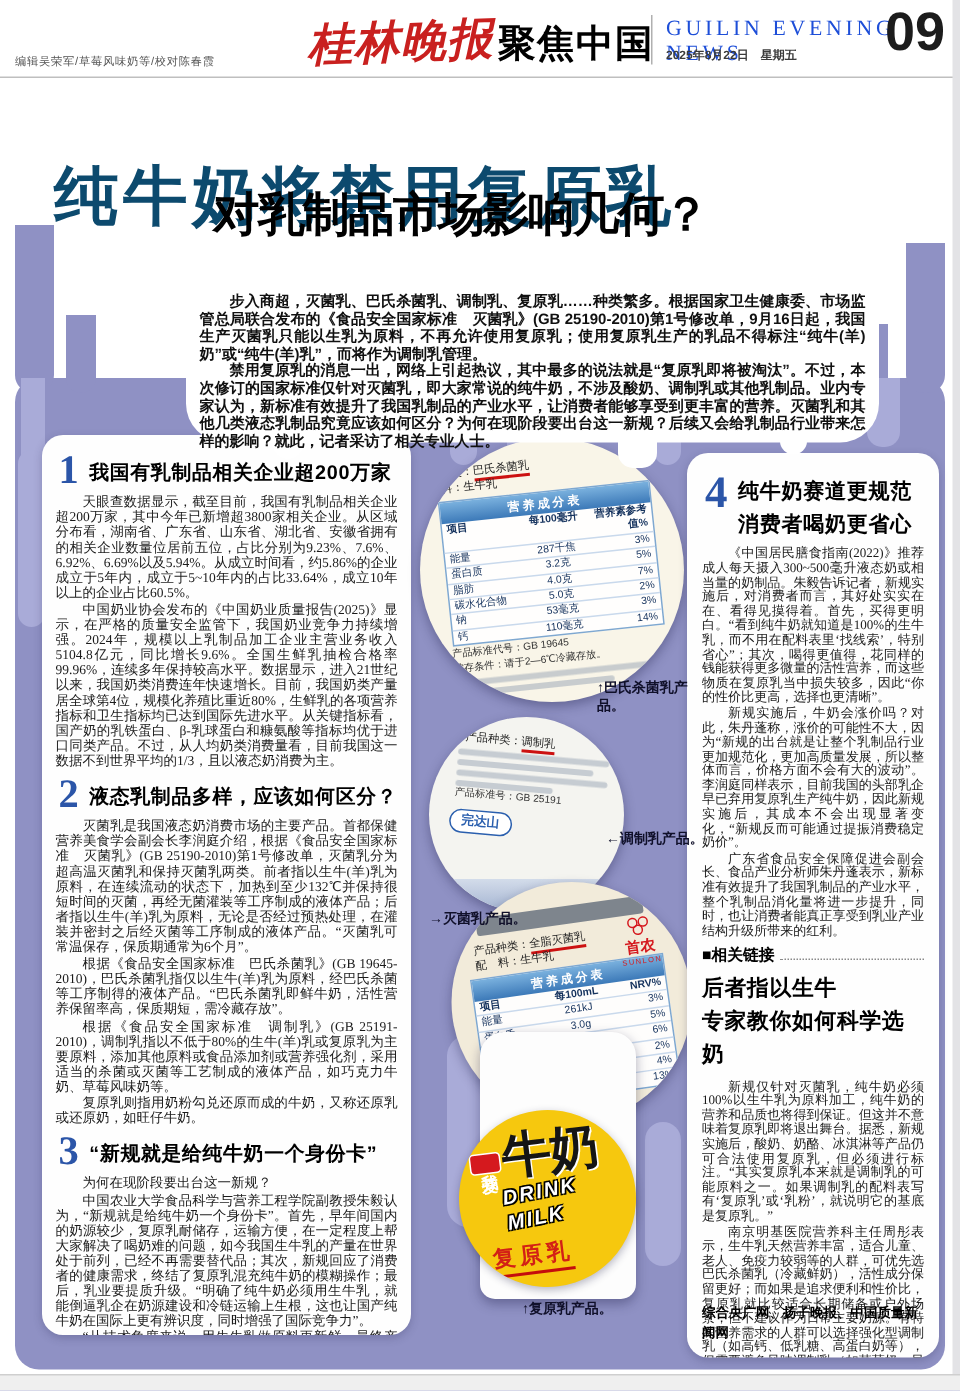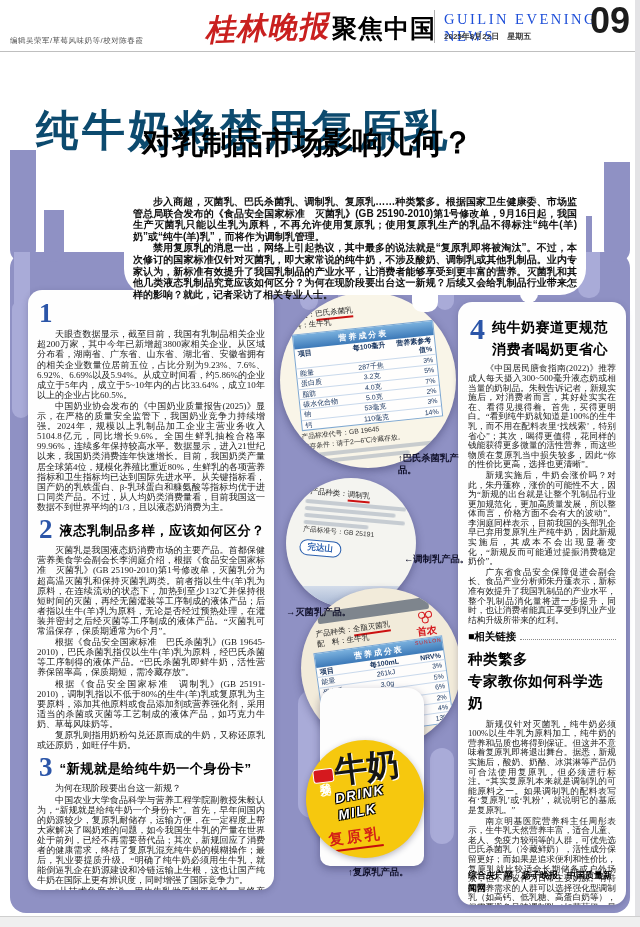--- a/index.html
+++ b/index.html
@@ -179,20 +179,21 @@
   <div class="wdrip wd3"></div>
   <div class="intro">
     <p class="para">步入商超，灭菌乳、巴氏杀菌乳、调制乳、复原乳……种类繁多。根据国家卫生健康委、市场监管总局联合发布的《食品安全国家标准　灭菌乳》(GB 25190-2010)第1号修改单，9月16日起，我国生产灭菌乳只能以生乳为原料，不再允许使用复原乳；使用复原乳生产的乳品不得标注“纯牛(羊)奶”或“纯牛(羊)乳”，而将作为调制乳管理。</p>
     <p class="para">禁用复原乳的消息一出，网络上引起热议，其中最多的说法就是“复原乳即将被淘汰”。不过，本次修订的国家标准仅针对灭菌乳，即大家常说的纯牛奶，不涉及酸奶、调制乳或其他乳制品。业内专家认为，新标准有效提升了我国乳制品的产业水平，让消费者能够享受到更丰富的营养。灭菌乳和其他几类液态乳制品究竟应该如何区分？为何在现阶段要出台这一新规？后续又会给乳制品行业带来怎样的影响？就此，记者采访了相关专业人士。</p>
   </div>
 
   <div class="card card-left">
     <div class="sec">
       <div class="sec-head">
         <span class="sec-num">1</span>
+        <span class="sec-title">我国有乳制品相关企业超200万家</span>
       </div>
       <p class="body">天眼查数据显示，截至目前，我国有乳制品相关企业超200万家，其中今年已新增超3800家相关企业。从区域分布看，湖南省、广东省、山东省、湖北省、安徽省拥有的相关企业数量位居前五位，占比分别为9.23%、7.6%、6.92%、6.69%以及5.94%。从成立时间看，约5.86%的企业成立于5年内，成立于5~10年内的占比33.64%，成立10年以上的企业占比60.5%。</p>
       <p class="body">中国奶业协会发布的《中国奶业质量报告(2025)》显示，在严格的质量安全监管下，我国奶业竞争力持续增强。2024年，规模以上乳制品加工企业主营业务收入5104.8亿元，同比增长9.6%。全国生鲜乳抽检合格率99.96%，连续多年保持较高水平。数据显示，进入21世纪以来，我国奶类消费连年快速增长。目前，我国奶类产量居全球第4位，规模化养殖比重近80%，生鲜乳的各项营养指标和卫生指标均已达到国际先进水平。从关键指标看，国产奶的乳铁蛋白、β-乳球蛋白和糠氨酸等指标均优于进口同类产品。不过，从人均奶类消费量看，目前我国这一数据不到世界平均的1/3，且以液态奶消费为主。</p>
     </div>
     <div class="sec">
       <div class="sec-head">
         <span class="sec-num">2</span>
         <span class="sec-title">液态乳制品多样，应该如何区分？</span>
       </div>
       <p class="body">灭菌乳是我国液态奶消费市场的主要产品。首都保健营养美食学会副会长李润庭介绍，根据《食品安全国家标准　灭菌乳》(GB 25190-2010)第1号修改单，灭菌乳分为超高温灭菌乳和保持灭菌乳两类。前者指以生牛(羊)乳为原料，在连续流动的状态下，加热到至少132℃并保持很短时间的灭菌，再经无菌灌装等工序制成的液体产品；后者指以生牛(羊)乳为原料，无论是否经过预热处理，在灌装并密封之后经灭菌等工序制成的液体产品。“灭菌乳可常温保存，保质期通常为6个月”。</p>
@@ -360,21 +361,21 @@
       <p class="body">《中国居民膳食指南(2022)》推荐成人每天摄入300~500毫升液态奶或相当量的奶制品。朱毅告诉记者，新规实施后，对消费者而言，其好处实实在在、看得见摸得着。首先，买得更明白。“看到纯牛奶就知道是100%的生牛乳，而不用在配料表里‘找线索’，特别省心”；其次，喝得更值得，花同样的钱能获得更多微量的活性营养，而这些物质在复原乳当中损失较多，因此“你的性价比更高，选择也更清晰”。</p>
       <p class="body">新规实施后，牛奶会涨价吗？对此，朱丹蓬称，涨价的可能性不大，因为“新规的出台就是让整个乳制品行业更加规范化，更加高质量发展，所以整体而言，价格方面不会有大的波动”。李润庭同样表示，目前我国的头部乳企早已弃用复原乳生产纯牛奶，因此新规实施后，其成本不会出现显著变化，“新规反而可能通过提振消费稳定奶价”。</p>
       <p class="body">广东省食品安全保障促进会副会长、食品产业分析师朱丹蓬表示，新标准有效提升了我国乳制品的产业水平，整个乳制品消化量将进一步提升，同时，也让消费者能真正享受到乳业产业结构升级所带来的红利。</p>
     </div>
     <div class="rel">
       <div class="rel-head">
         <span class="rel-label">■相关链接</span>
         <span class="rel-dots"></span>
       </div>
       <div class="rel-title">
-        <div>种类繁多</div>
+        <div>后者指以生牛</div>
         <div>专家教你如何科学选奶</div>
       </div>
       <p class="body">新规仅针对灭菌乳，纯牛奶必须100%以生牛乳为原料加工，纯牛奶的营养和品质也将得到保证。但这并不意味着复原乳即将退出舞台。据悉，新规实施后，酸奶、奶酪、冰淇淋等产品仍可合法使用复原乳，但必须进行标注。“其实复原乳本来就是调制乳的可能原料之一。如果调制乳的配料表写有‘复原乳’或‘乳粉’，就说明它的基底是复原乳。”</p>
       <p class="body">南京明基医院营养科主任周彤表示，生牛乳天然营养丰富，适合儿童、老人、免疫力较弱等的人群，可优先选巴氏杀菌乳（冷藏鲜奶），活性成分保留更好；而如果是追求便利和性价比，复原乳就比较适合长期储备或户外场景，但不建议作为日常主要奶源。有特殊营养需求的人群可以选择强化型调制乳（如高钙、低乳糖、高蛋白奶等），但需要避免风味调制乳（如草莓奶、早餐奶），以防糖分过量。</p>
     </div>
     <div class="source">综合央广网、扬子晚报、中国质量新闻网</div>
   </div>
 
   <div class="right-edge"></div>
   <div class="bottom-edge"></div>

